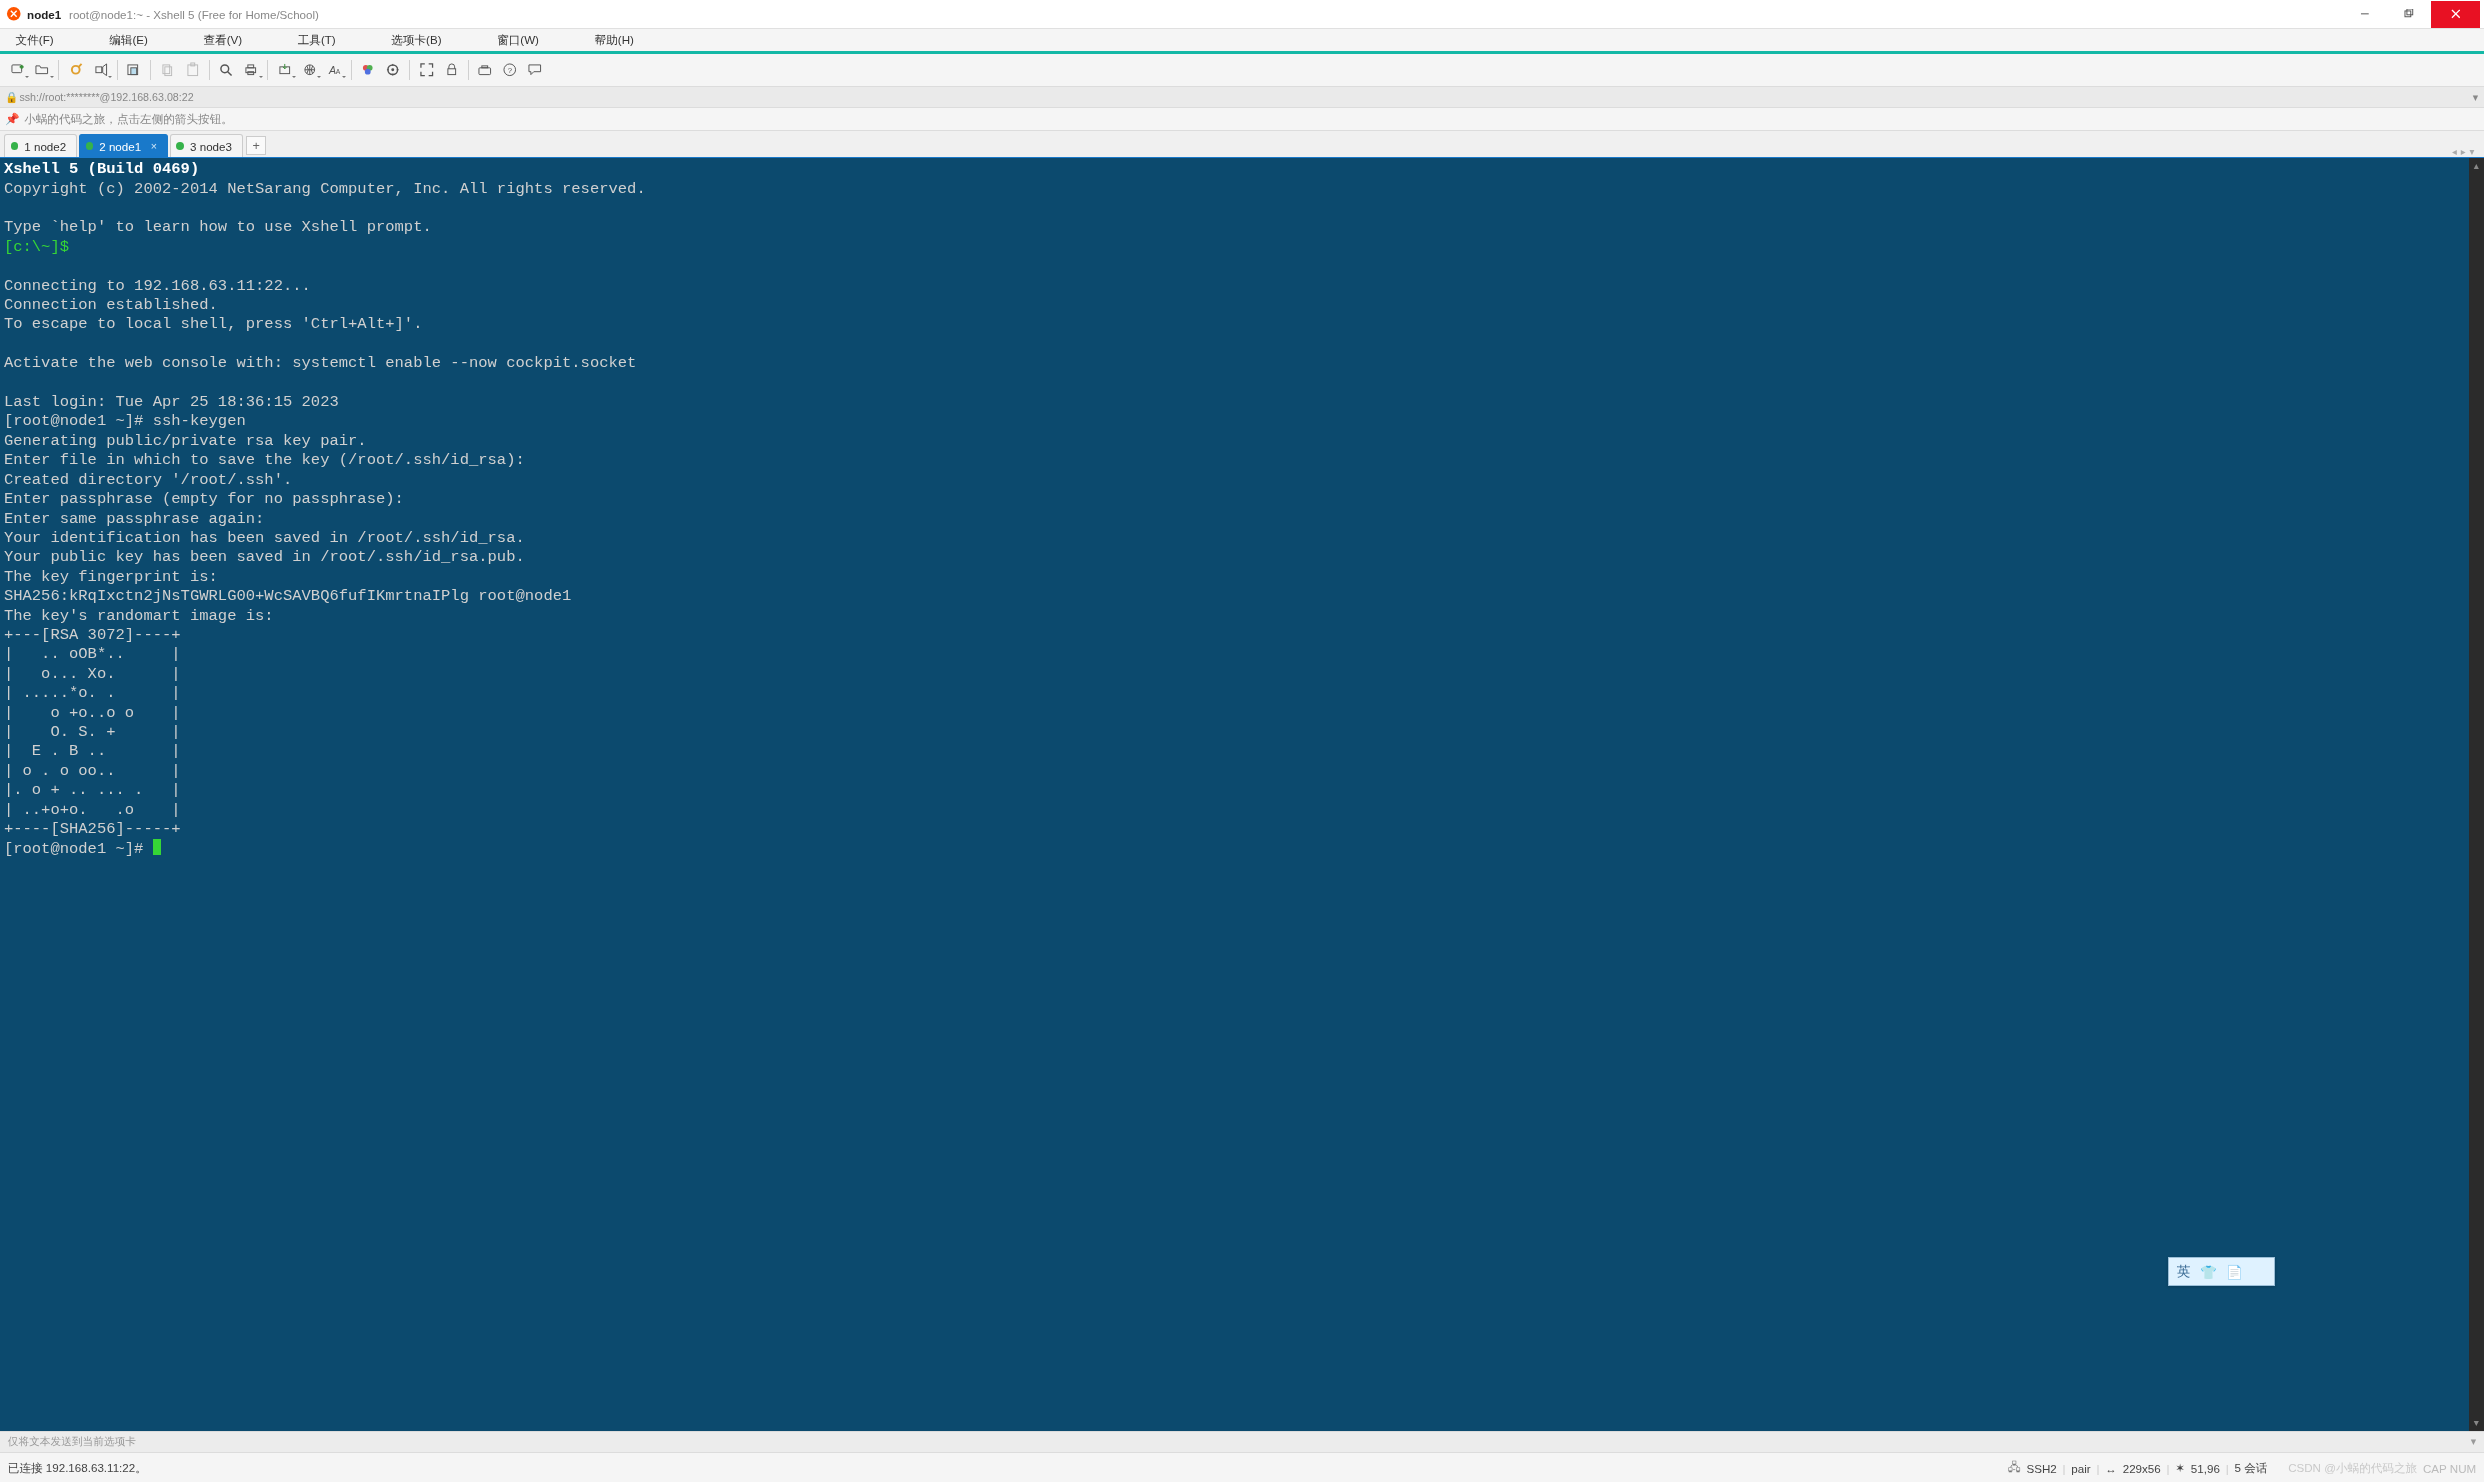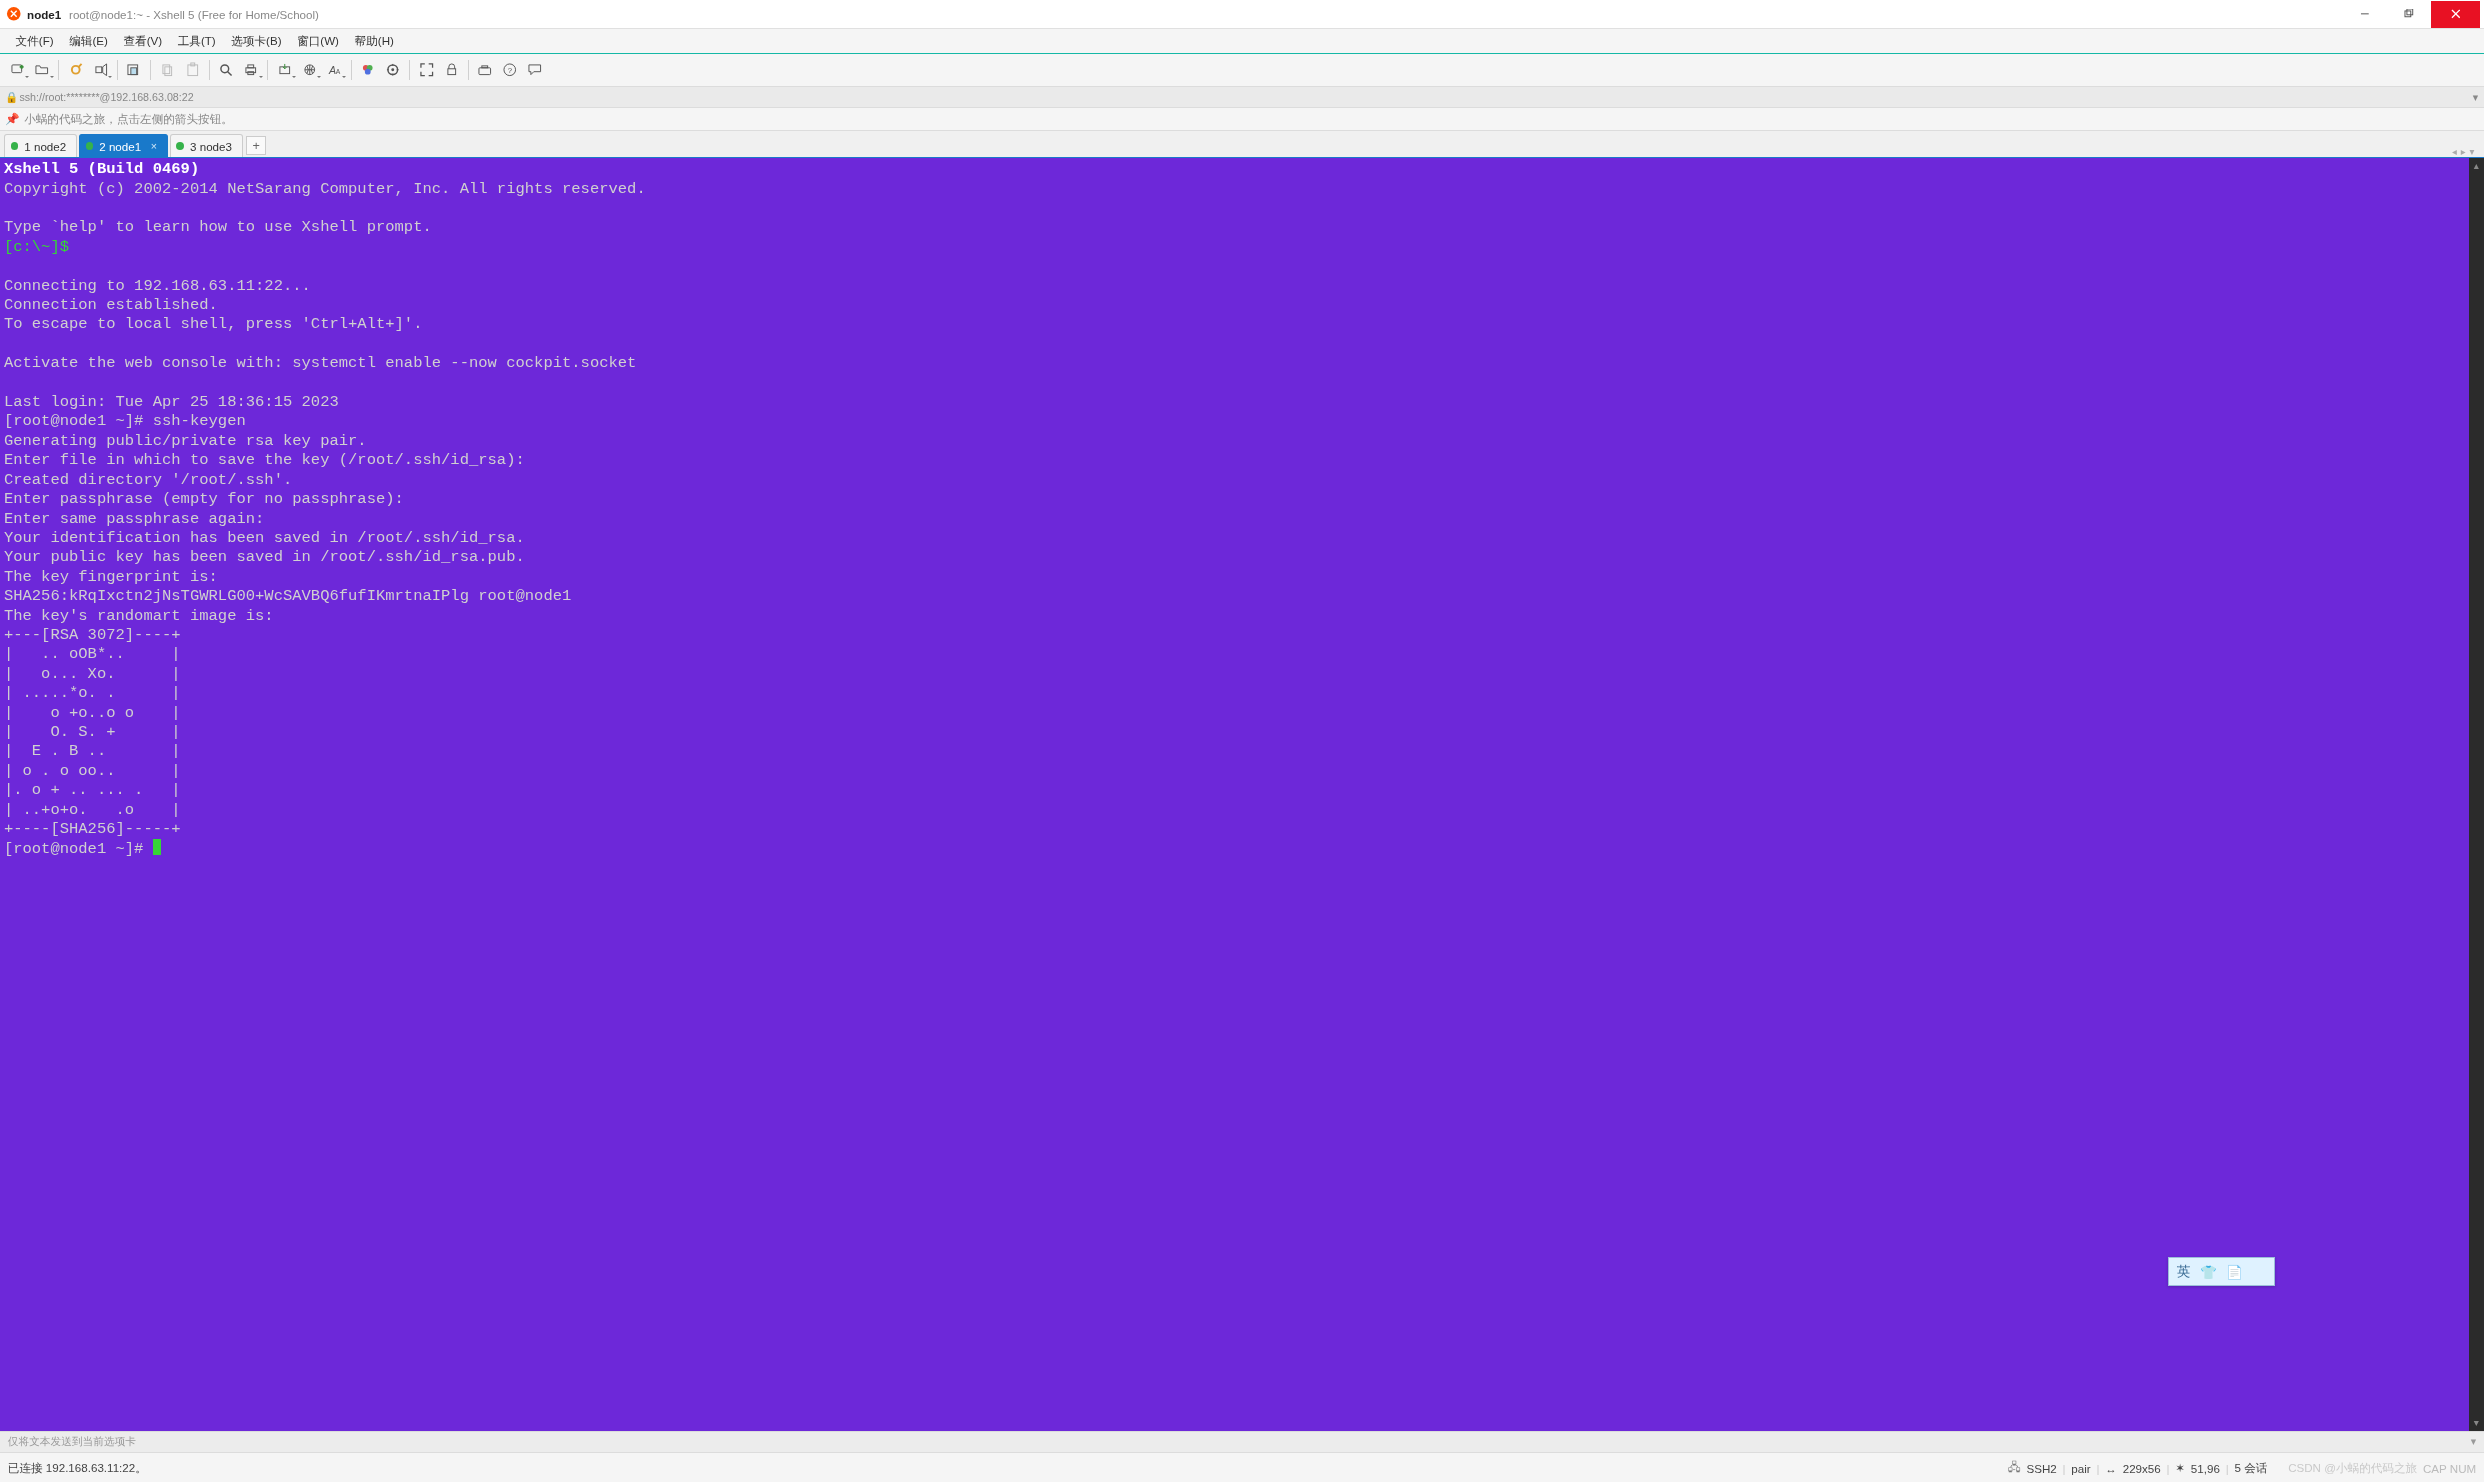--- a/index.html
+++ b/index.html
@@ -39,21 +39,22 @@
 }
 .win-btn.close { background: #e81123; color: #fff; width: 49px; }
 .win-btn svg { width: 9.7px; height: 9.7px; }
 
 .menubar {
   height: 25px;
   background: #f5f5f5;
   display: flex;
   align-items: center;
   padding: 0 7.8px;
-  border-bottom: 1px solid #14b8a6;
+  border-bottom: 3px solid #14b8a6;
+  gap: 40px;
 }
 .menu-item { padding: 3.9px 7.8px; color: #333; cursor: default; }
 
 .toolbar {
   height: 33px;
   background: #f5f5f5;
   display: flex;
   align-items: center;
   padding: 0 5.8px;
   gap: 1.9px;
@@ -146,21 +147,21 @@
 .tabbar-right span { font-size: 9.7px; }
 
 .terminal-wrap {
   flex: 1;
   display: flex;
   background: #000;
   overflow: hidden;
 }
 .terminal {
   flex: 1;
-  background: #6d28d9;
+  background: #0c4a6e;
   color: #d0d0d0;
   font-family: "Consolas","Courier New",monospace;
   font-size: 15.5px;
   line-height: 19.4px;
   padding: 1.9px 3.9px;
   white-space: pre;
   overflow: hidden;
 }
 .terminal .bold-white { color: #fff; font-weight: bold; }
 .terminal .green { color: #36d636; }

